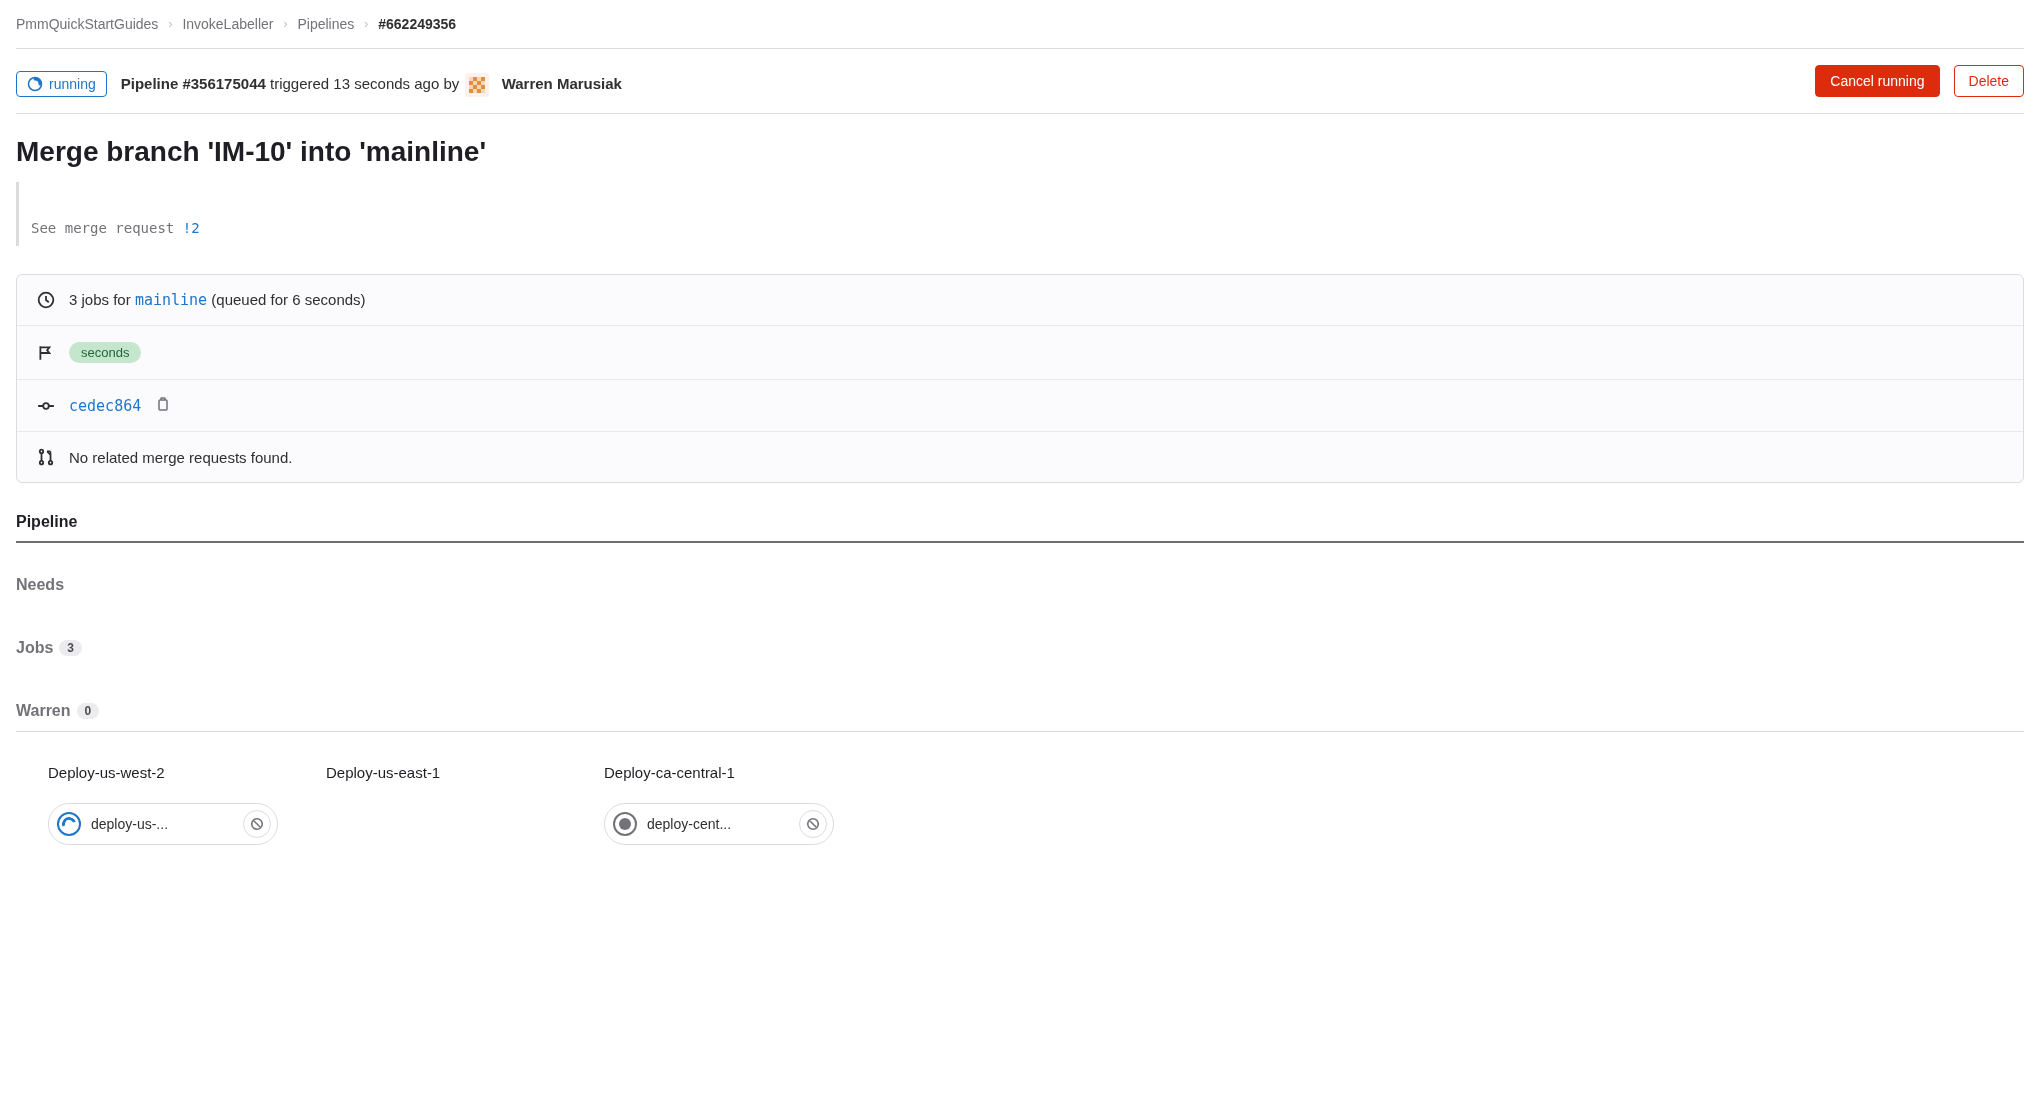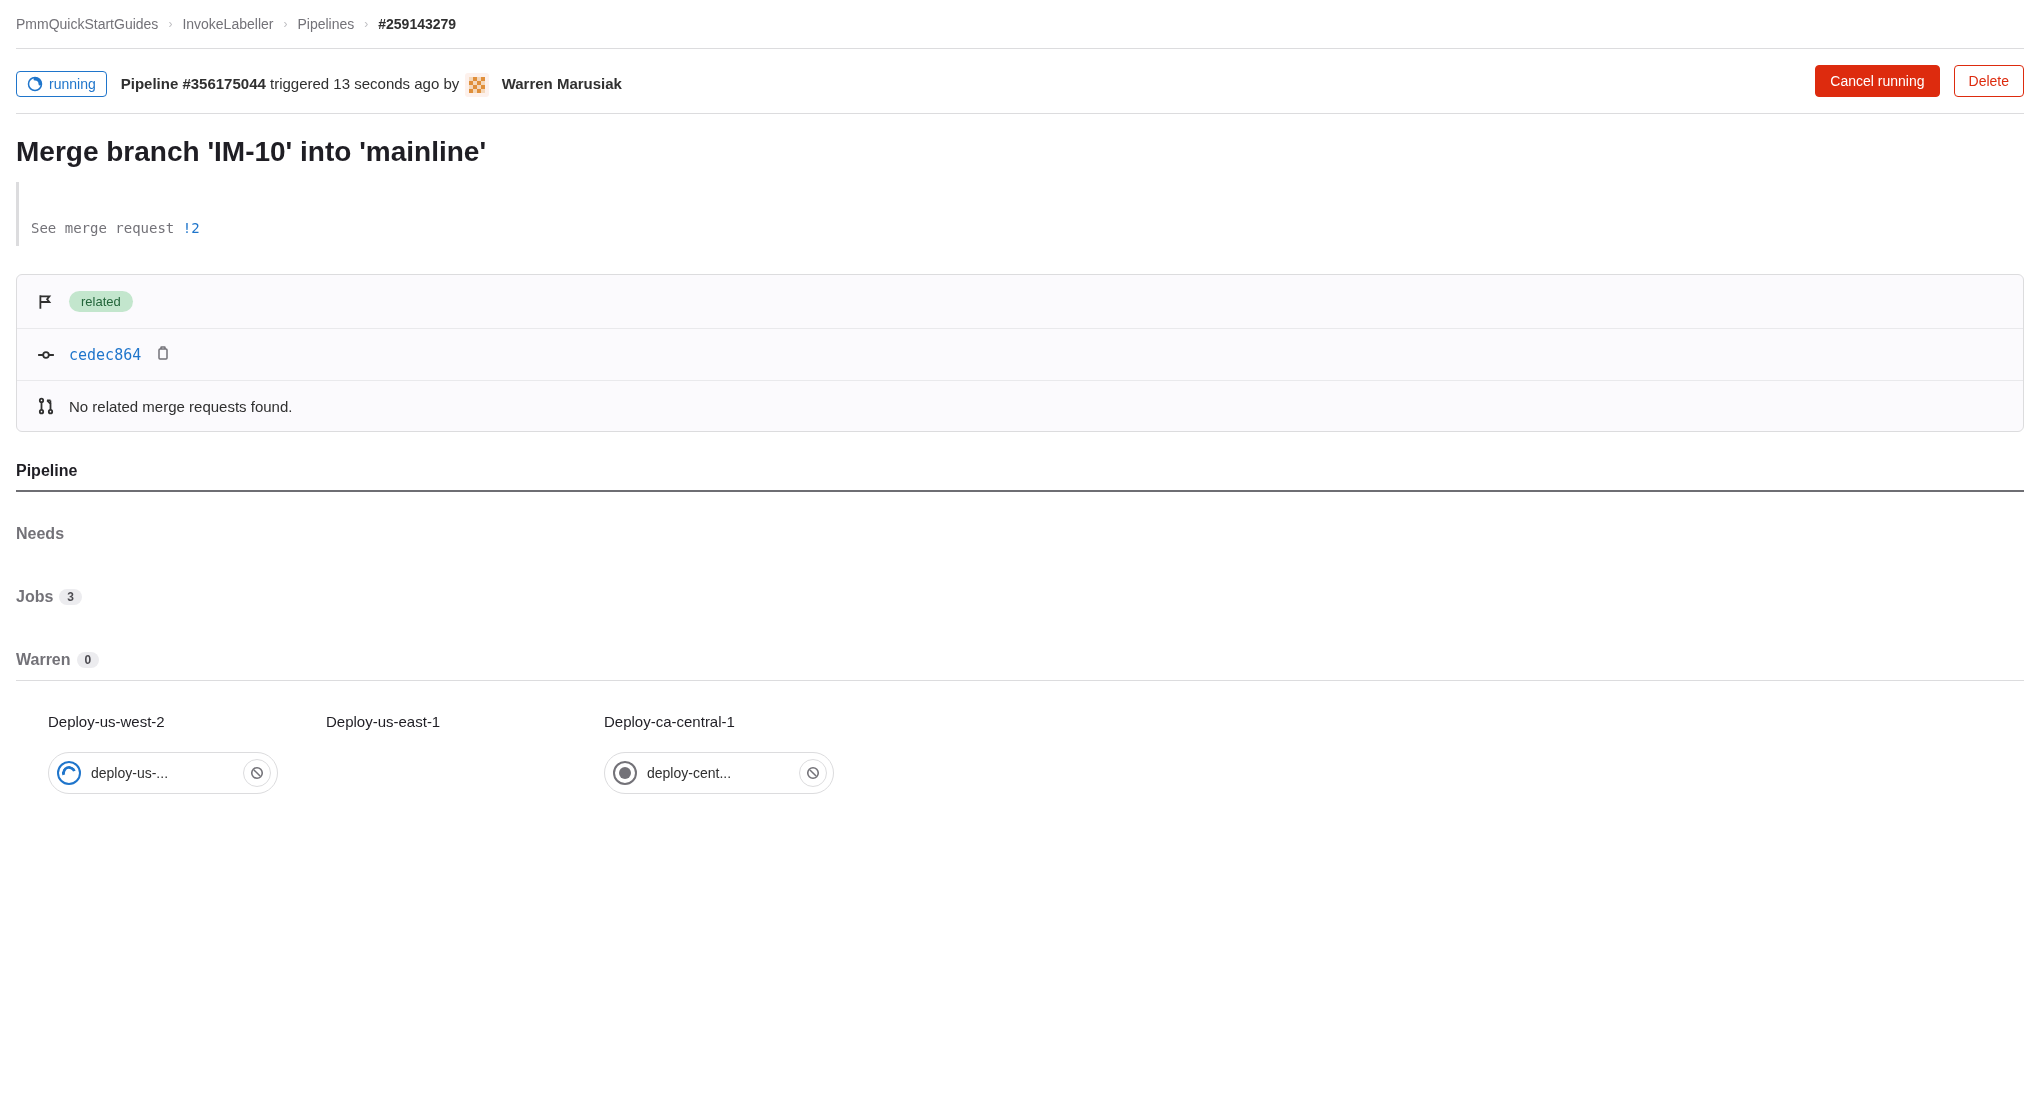--- a/index.html
+++ b/index.html
@@ -203,21 +203,21 @@
 </head>
 <body>
 
 <nav class="breadcrumb">
   <a href="#">PmmQuickStartGuides</a>
   <span class="sep">›</span>
   <a href="#">InvokeLabeller</a>
   <span class="sep">›</span>
   <a href="#">Pipelines</a>
   <span class="sep">›</span>
-  <span class="current">#259143279</span>
+  <span class="current">#662249356</span>
 </nav>
 
 <div class="pipeline-header">
   <span class="status-badge">
     <svg viewBox="0 0 16 16">
         <circle cx="8" cy="8" r="6.5" fill="none" stroke="#1f75cb" stroke-width="1.5"></circle>
         <path d="M8 3 A5 5 0 0 1 13 8" fill="none" stroke="#1f75cb" stroke-width="3" stroke-linecap="round"></path>
       </svg>
     <span>running</span>
   </span>
@@ -238,24 +238,35 @@
   <br>
   <div>
     <span>See merge request </span><a href="#" class="mr-link">!2</a>
   </div>
 </div>
 
 <div class="info-box">
   <div class="info-row">
     <span class="icon-slot">
       <svg viewBox="0 0 16 16" fill="none" stroke="currentColor" stroke-width="1.6">
+          <circle cx="8" cy="8" r="6.5"></circle>
+          <path d="M8 4.5V8l2.5 2"></path>
+        </svg>
+    </span>
+    <span>
+      <span>3 jobs for </span><a href="#" class="link">mainline</a><span> (queued for 6 seconds)</span>
+    </span>
+  </div>
+  <div class="info-row">
+    <span class="icon-slot">
+      <svg viewBox="0 0 16 16" fill="none" stroke="currentColor" stroke-width="1.6">
           <path d="M3 2v12M3 3h8l-2 2.5L11 8H3"></path>
         </svg>
     </span>
-    <span class="tag-latest">related</span>
+    <span class="tag-latest">seconds</span>
   </div>
   <div class="info-row">
     <span class="icon-slot">
       <svg viewBox="0 0 16 16" fill="none" stroke="currentColor" stroke-width="1.6">
           <circle cx="8" cy="8" r="2.5"></circle>
           <path d="M1 8h4.5M10.5 8H15"></path>
         </svg>
     </span>
     <a href="#" class="link">cedec864</a>
     <span class="copy-icon">

